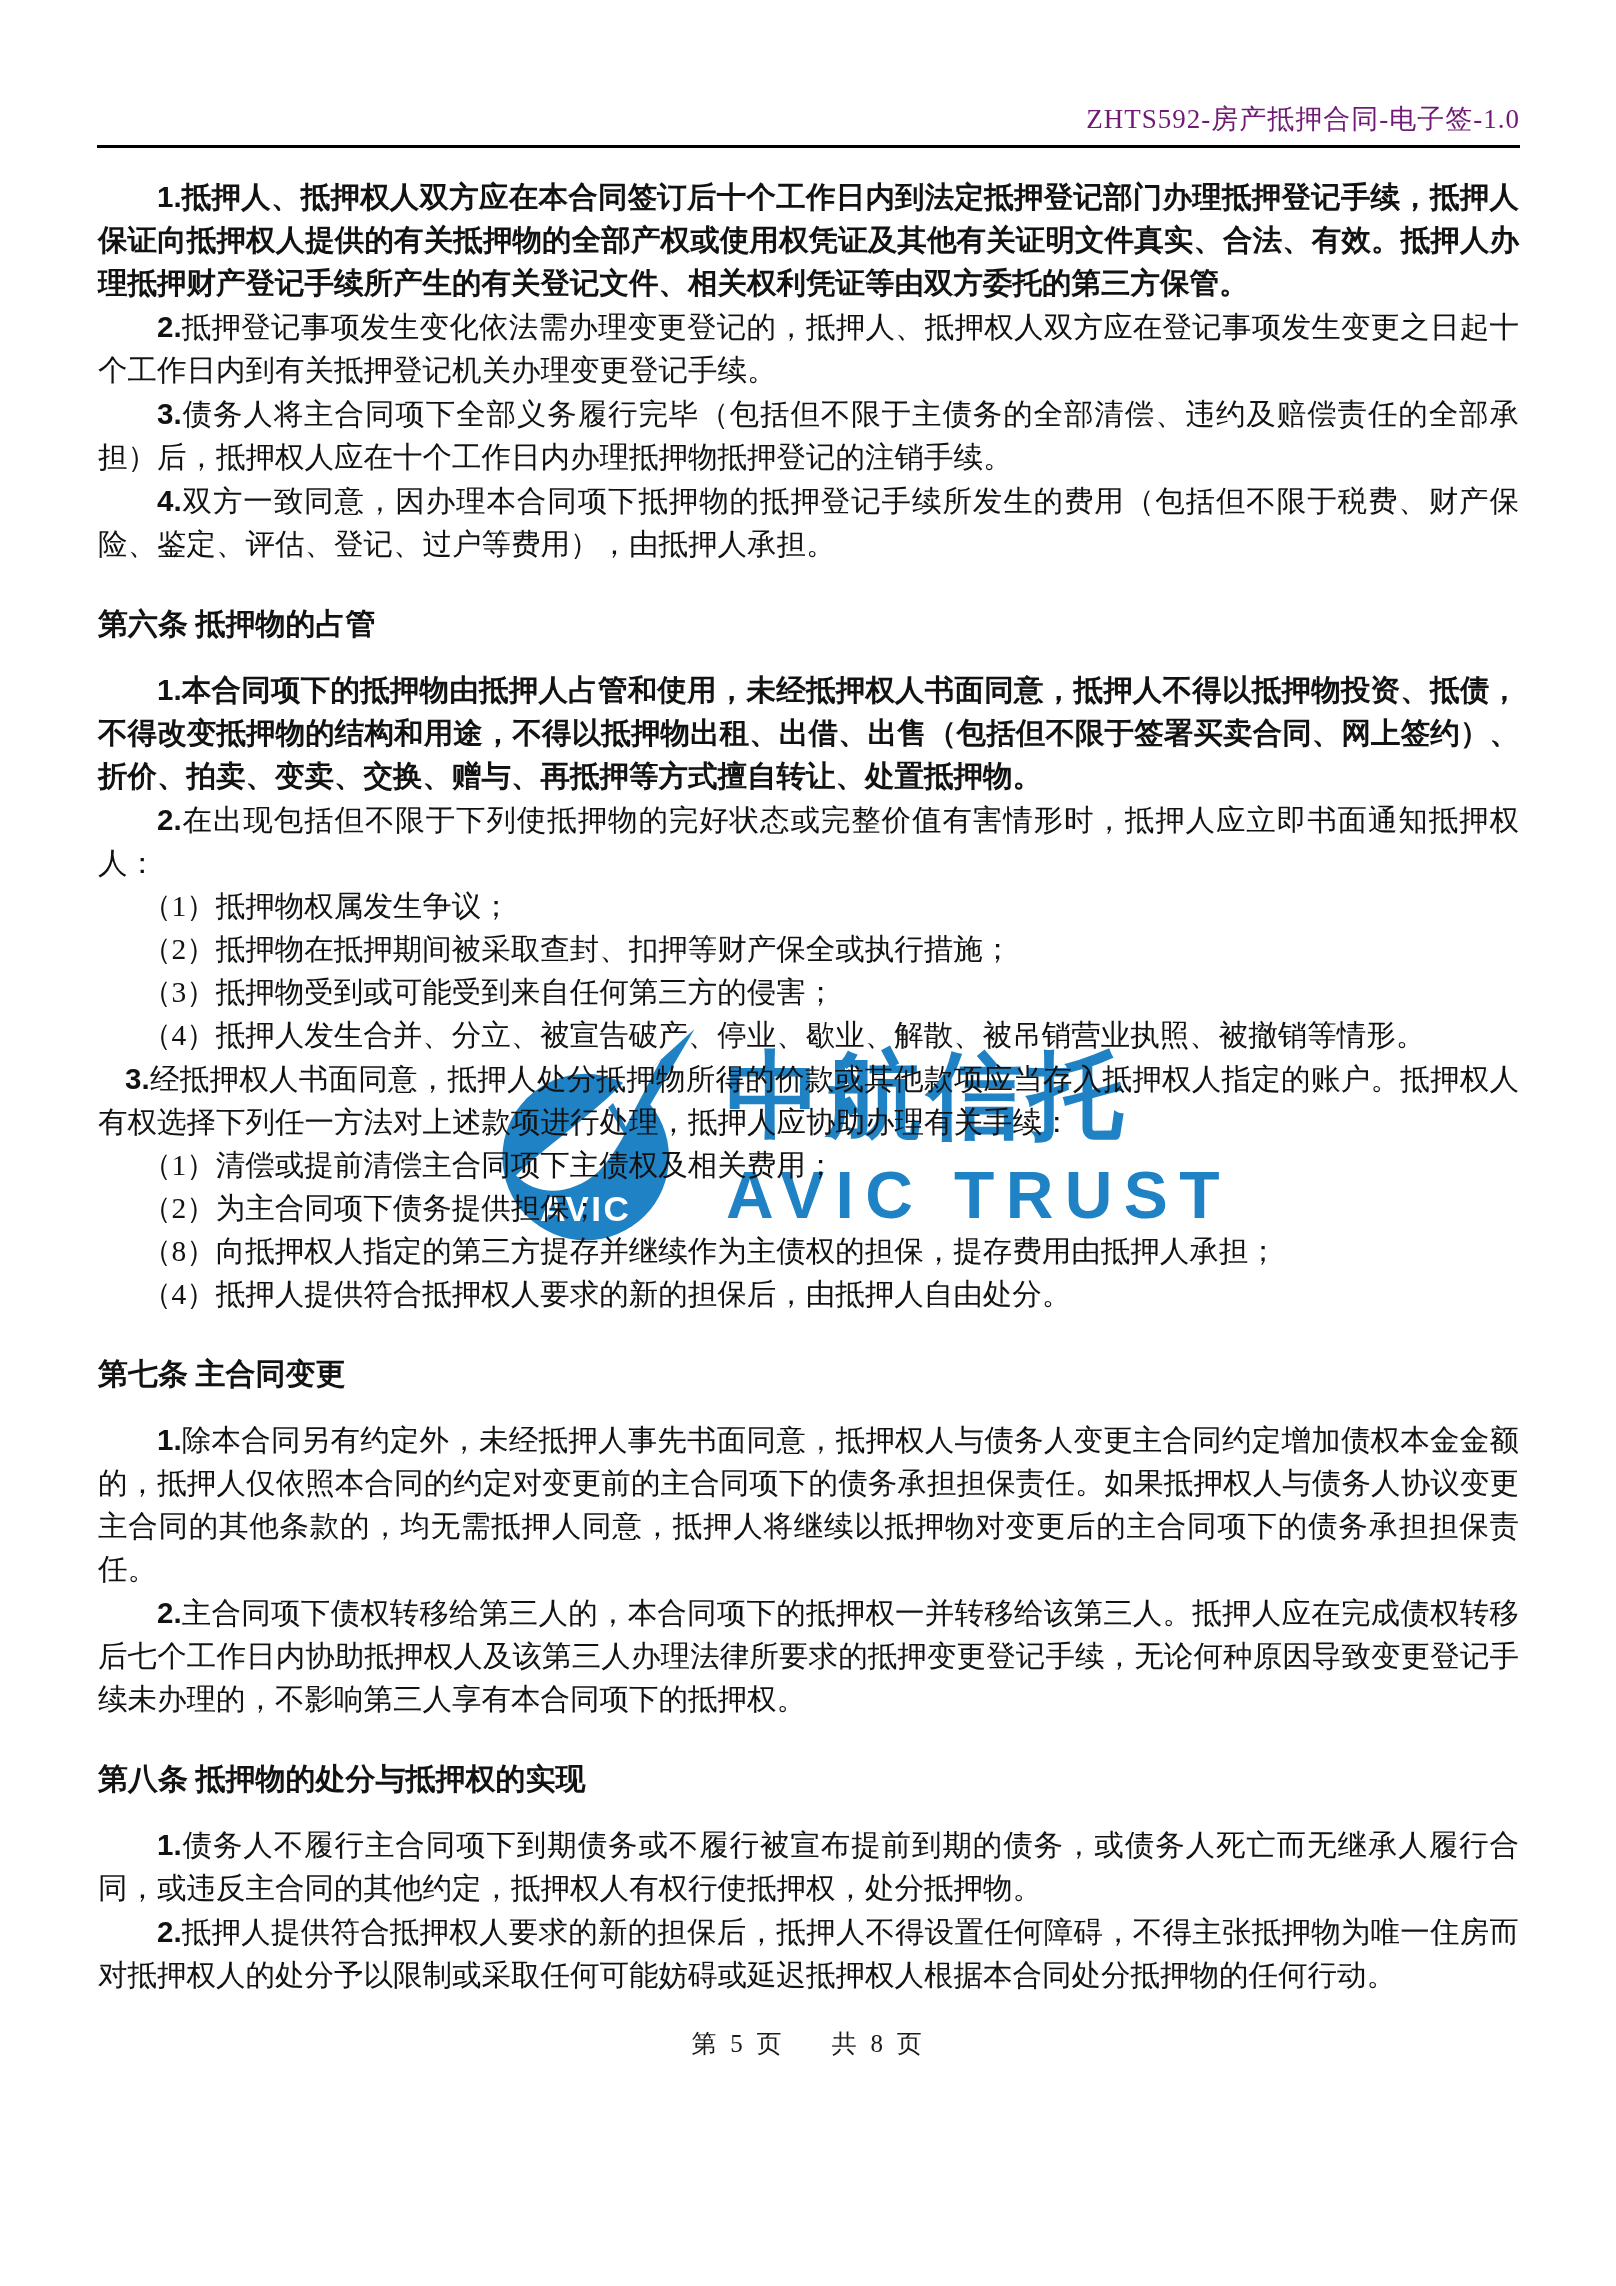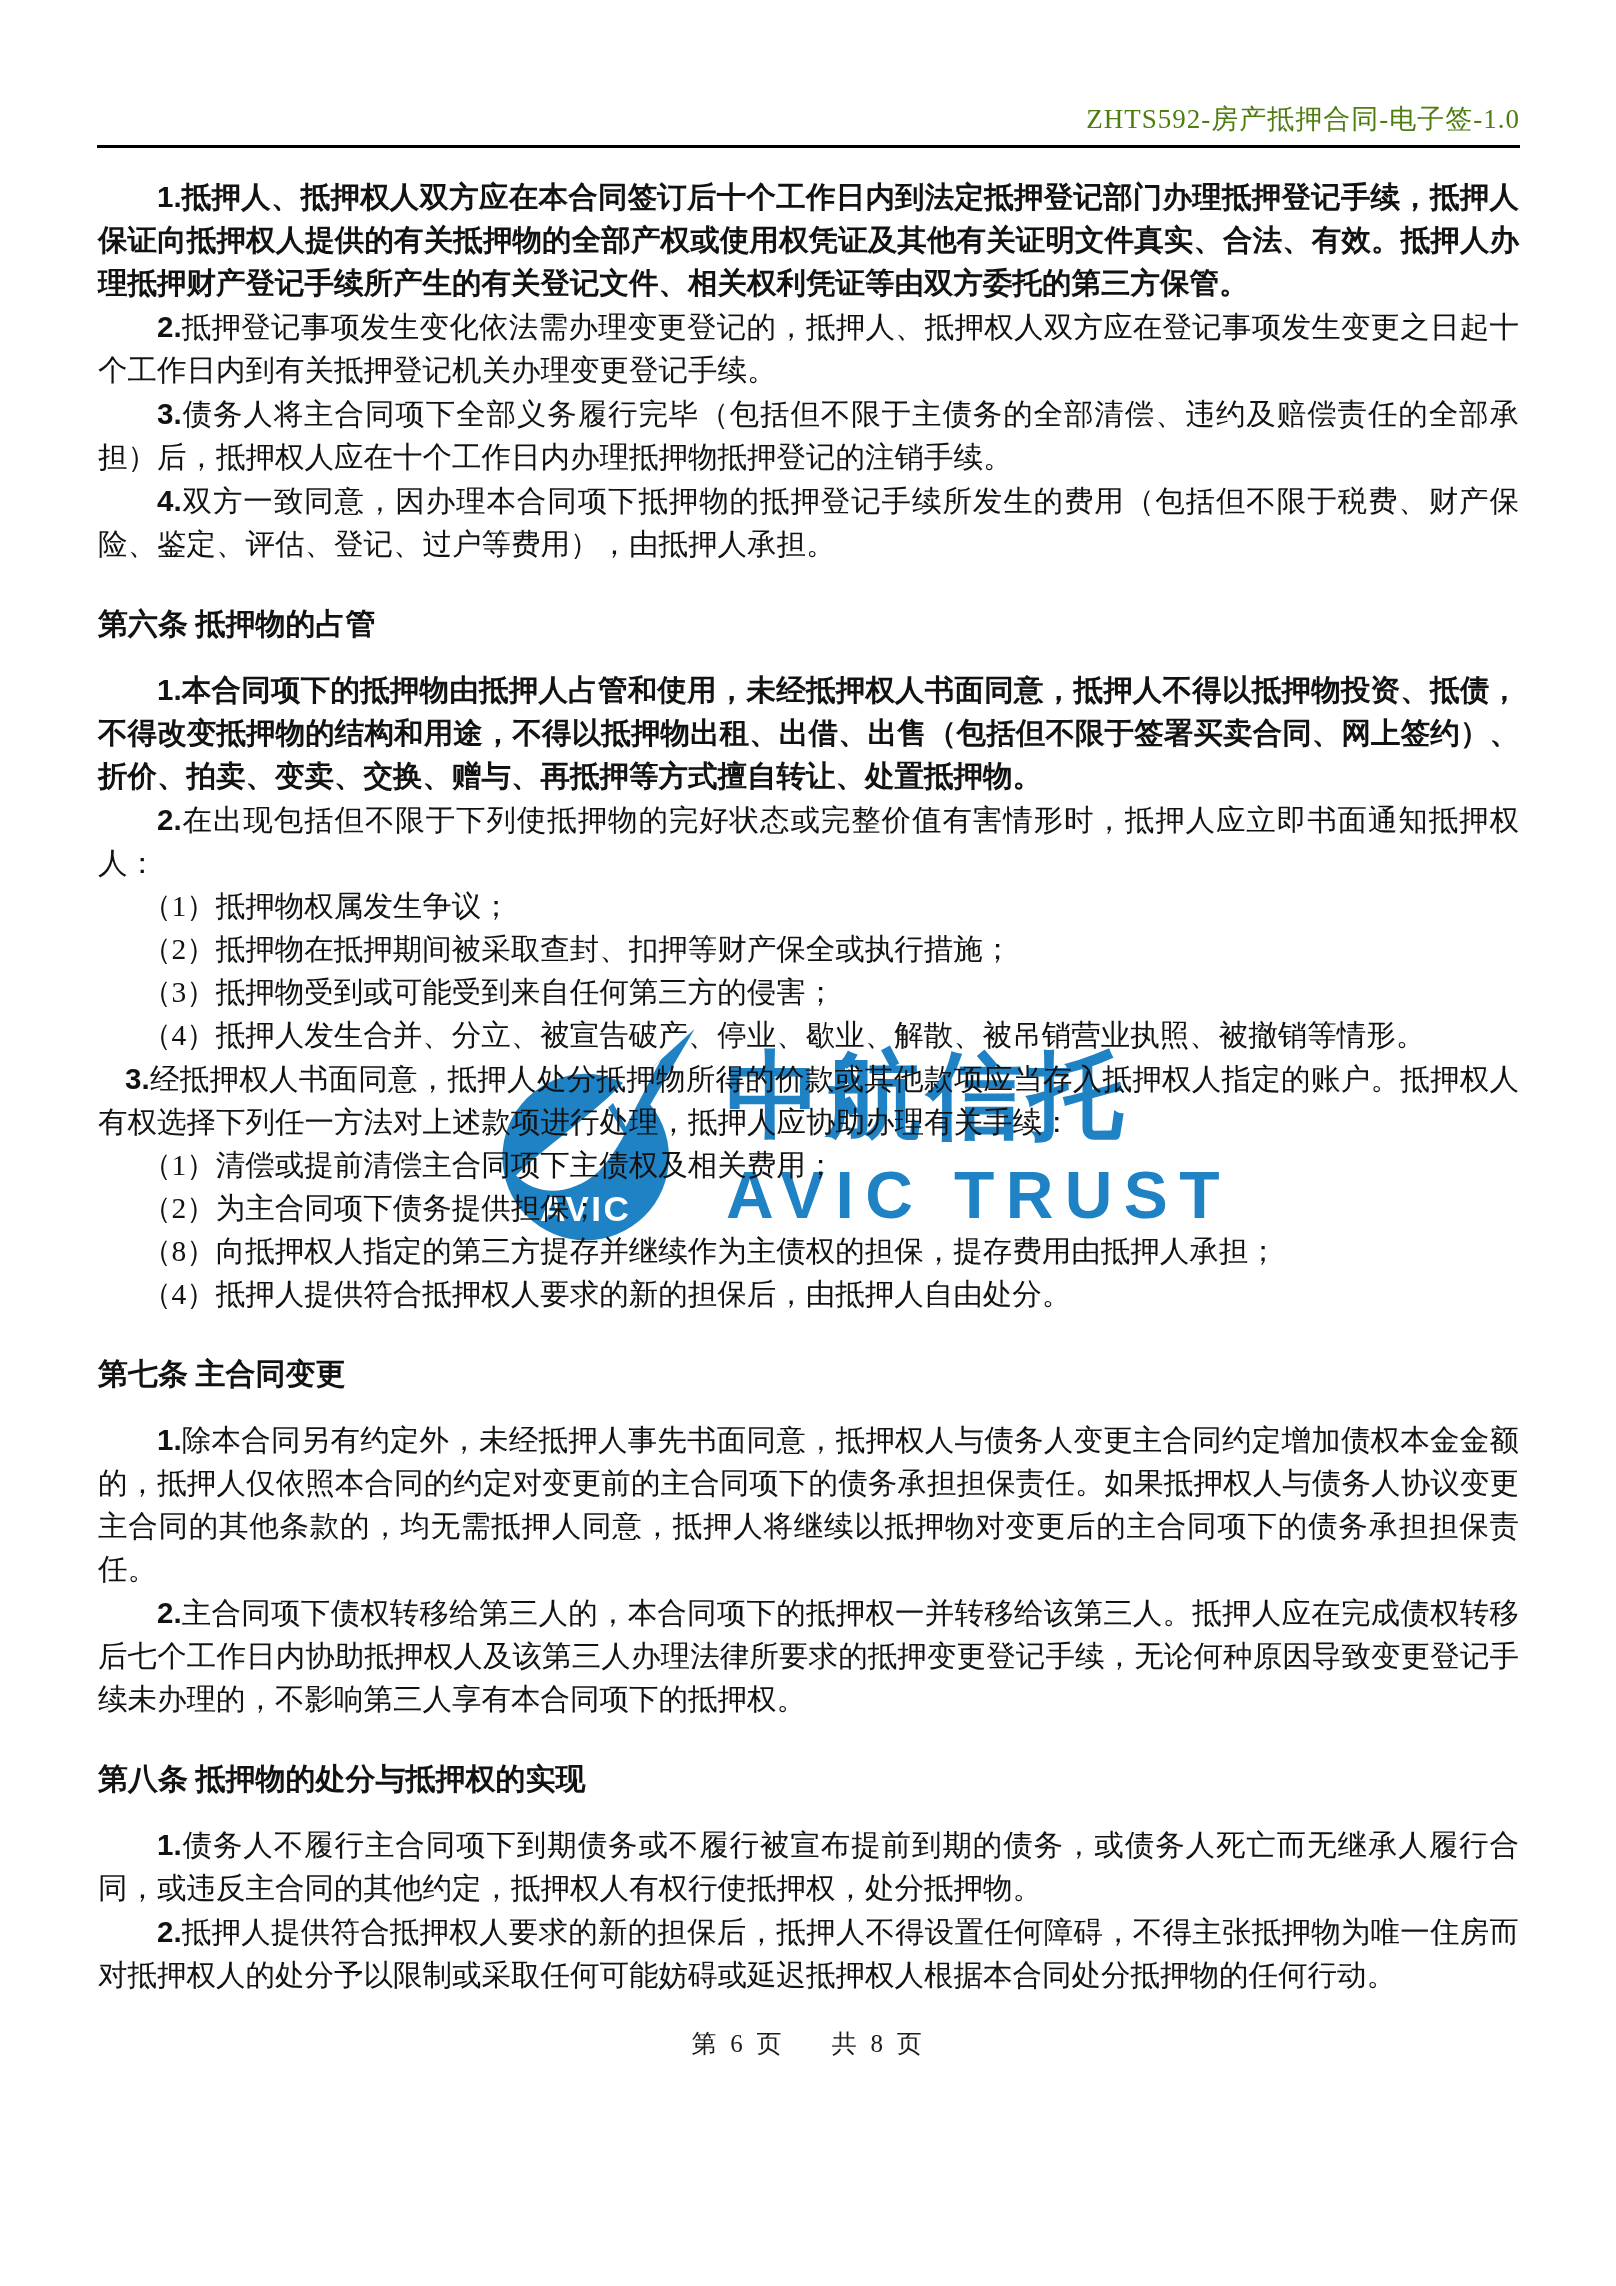--- a/index.html
+++ b/index.html
@@ -11,21 +11,21 @@
     overflow:hidden;
     font-family:"Liberation Serif","DejaVu Serif",serif;
     color:#121212;
   }
   
   .header { padding:101px 97px 0 97px; position:relative; z-index:2; }
   .header-code {
     text-align:right;
     font-size:27px;
     letter-spacing:1px;
-    color:#4d7c0f;
+    color:#701a75;
   }
   .header-rule {
     margin-top:7.6px;
     border-top:3.8px solid #000000;
     height:0;
   }
   
   .content {
     position:relative;
     z-index:1;
@@ -137,20 +137,20 @@
 
     <p class="para"><b class="num">1.</b><span>除本合同另有约定外，未经抵押人事先书面同意，抵押权人与债务人变更主合同约定增加债权本金金额的，抵押人仅依照本合同的约定对变更前的主合同项下的债务承担担保责任。如果抵押权人与债务人协议变更主合同的其他条款的，均无需抵押人同意，抵押人将继续以抵押物对变更后的主合同项下的债务承担担保责任。</span></p>
     <p class="para"><b class="num">2.</b><span>主合同项下债权转移给第三人的，本合同项下的抵押权一并转移给该第三人。抵押人应在完成债权转移后七个工作日内协助抵押权人及该第三人办理法律所要求的抵押变更登记手续，无论何种原因导致变更登记手续未办理的，不影响第三人享有本合同项下的抵押权。</span></p>
 
     <h2 class="heading">第八条 抵押物的处分与抵押权的实现</h2>
 
     <p class="para"><b class="num">1.</b><span>债务人不履行主合同项下到期债务或不履行被宣布提前到期的债务，或债务人死亡而无继承人履行合同，或违反主合同的其他约定，抵押权人有权行使抵押权，处分抵押物。</span></p>
     <p class="para"><b class="num">2.</b><span>抵押人提供符合抵押权人要求的新的担保后，抵押人不得设置任何障碍，不得主张抵押物为唯一住房而对抵押权人的处分予以限制或采取任何可能妨碍或延迟抵押权人根据本合同处分抵押物的任何行动。</span></p>
 
     <div class="footer">
-      <span class="pg">第 6 页</span>
+      <span class="pg">第 5 页</span>
       <span class="pg">共 8 页</span>
     </div>
 
   </div>
 
 </div>
 
 
 </body></html>

